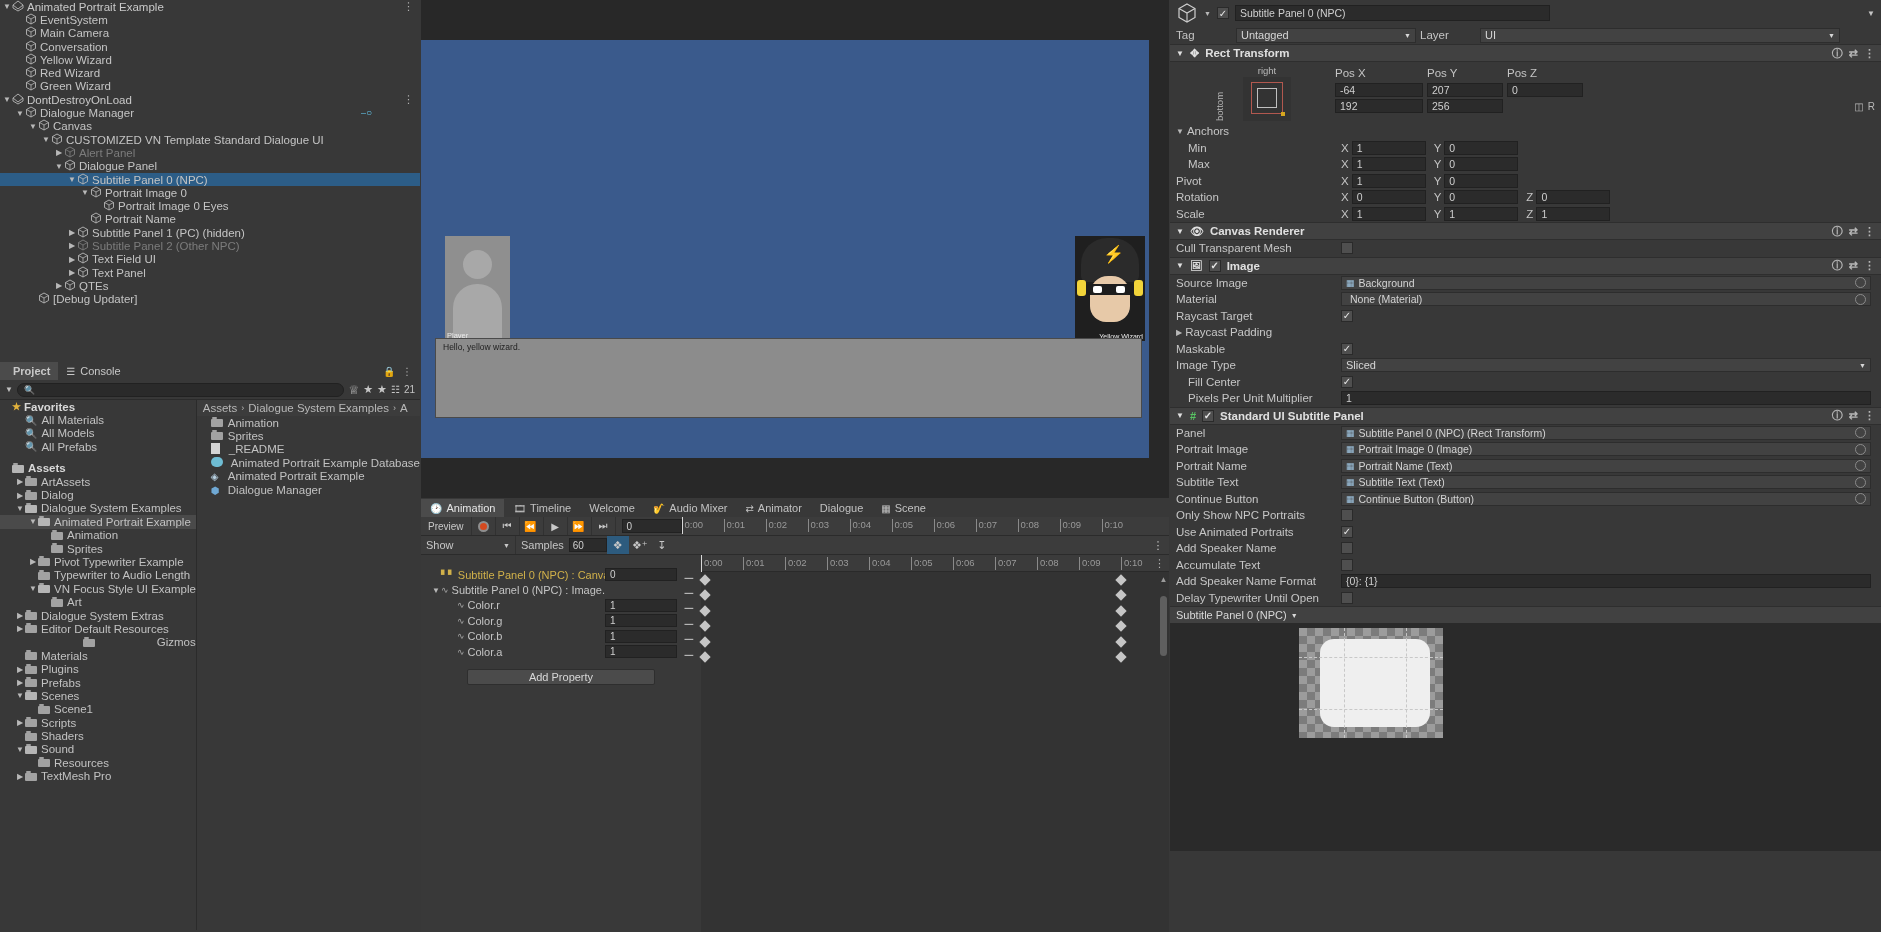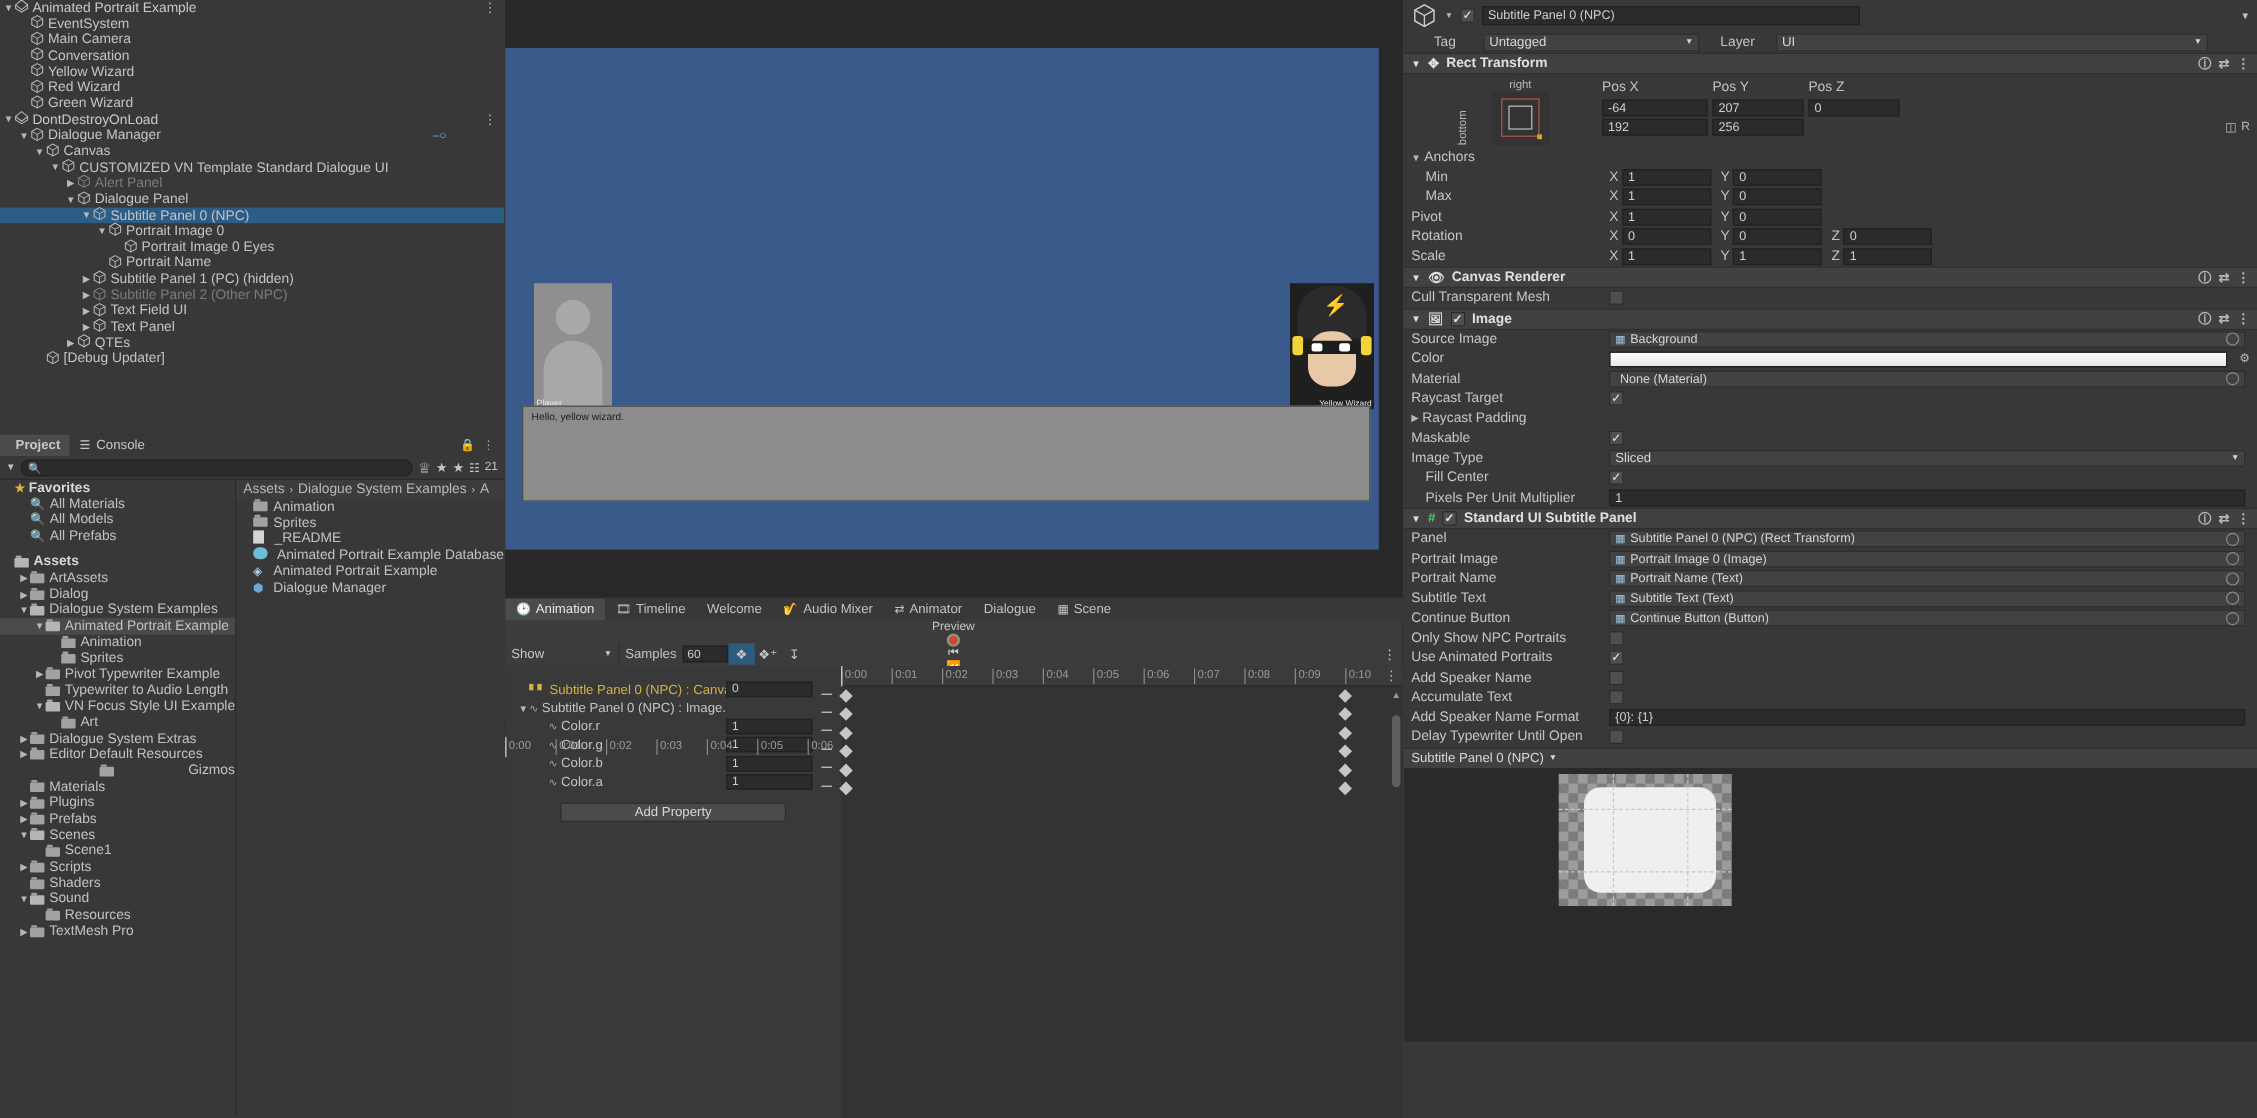--- a/index.html
+++ b/index.html
@@ -146,21 +146,20 @@
   #animwin { left: 421px; top: 499px; width: 748px; height: 433px; background: #393939; }
   .anim-tabs { height: 18px; display: flex; background: #383838; align-items: stretch; }
   .anim-tab {
     display: flex; align-items: center; gap: 4px; padding: 0 9px;
     font-size: 11px; color: #c2c2c2;
   }
   .anim-tab.active { background: #4b4b4b; color: #e6e6e6; }
   .anim-toolbar {
     height: 19px; display: flex; align-items: stretch; background: #3c3c3c;
     border-bottom: 1px solid #2b2b2b;
-    flex-direction: column;
   }
   .tbtn {
     display: flex; align-items: center; justify-content: center;
     min-width: 24px; padding: 0 5px; font-size: 10px; color: #c8c8c8;
     background: #3c3c3c; border-right: 1px solid #313131;
   }
   .tbtn.label { padding: 0 7px; }
   .frame-field {
     width: 60px; background: #2b2b2b; border: 1px solid #212121;
     color: #d0d0d0; font-size: 10px; display: flex; align-items: center;
@@ -219,21 +218,21 @@
   .tl-scrollv .thumb { width: 7px; height: 60px; background: #5f5f5f; border-radius: 4px; margin: 12px auto 0 auto; }
 
   
   #inspector { left: 1170px; top: 0; width: 711px; height: 932px; background: #383838; }
   .insp-top { height: 26px; display: flex; align-items: center; padding: 0 6px; gap: 6px; }
   .cube-big { width: 22px; height: 22px; position: relative; }
   .tagrow {
     height: 18px; display: flex; align-items: center; gap: 4px;
     padding: 0 6px; font-size: 11.5px;
   }
-  .lbl-r { text-align: center; }
+  .lbl-r { text-align: left; }
   .combo {
     height: 15px; background: #424242; border: 1px solid #2d2d2d;
     display: flex; align-items: center; justify-content: space-between;
     padding: 0 4px; font-size: 11px; color: #d6d6d6;
   }
   .comp-header {
     height: 18px; display: flex; align-items: center; gap: 6px;
     background: #414141; border-top: 1px solid #2e2e2e; border-bottom: 1px solid #2e2e2e;
     padding: 0 6px; font-weight: bold; font-size: 11.5px; color: #e0e0e0;
   }
@@ -1098,25 +1097,20 @@
     <div id="img-rows">
         <div class="irow">
           <span class="ilabel">Source Image</span>
           <span class="objfield" style="margin-right: 10px;">
             <span class="oi">▦</span>
             <span>Background</span>
             <span class="circ"></span>
           </span>
         </div>
         <div class="irow">
-          <span class="ilabel">Color</span>
-          <span class="colorbar" style="margin-right: 10px;"></span>
-          <span style="font-size: 10px; color: rgb(184, 184, 184); margin-right: 6px;">⚙</span>
-        </div>
-        <div class="irow">
           <span class="ilabel">Material</span>
           <span class="objfield" style="margin-right: 10px;">
             <span class="oi"></span>
             <span>None (Material)</span>
             <span class="circ"></span>
           </span>
         </div>
         <div class="irow">
           <span class="ilabel">Raycast Target</span>
           <span class="chk">✓</span>

